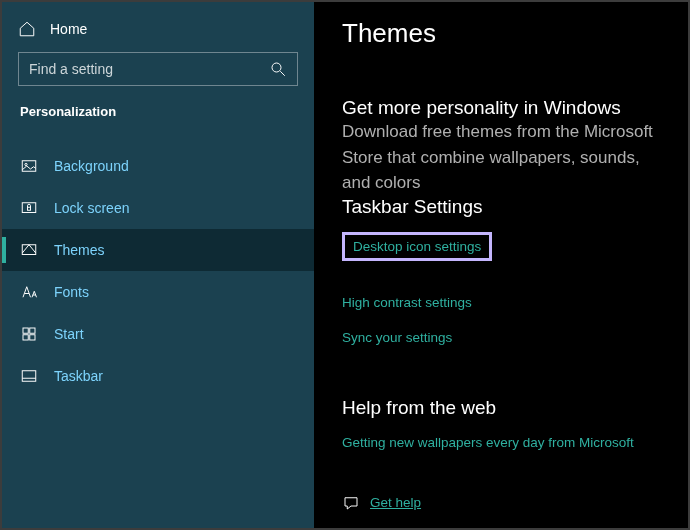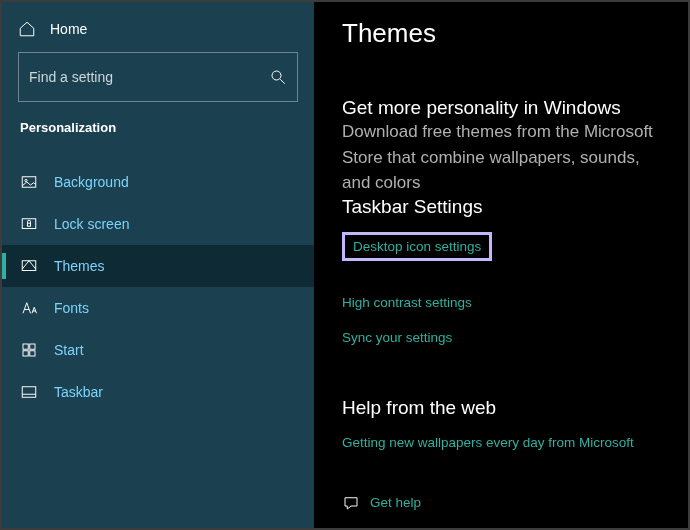--- a/index.html
+++ b/index.html
@@ -2,41 +2,41 @@
 <html><head>
 <meta charset="utf-8">
 <style>
   * { margin: 0; padding: 0; box-sizing: border-box; }
   html, body { width: 690px; height: 530px; overflow: hidden; font-family: "Segoe UI", Arial, sans-serif; }
   body { display: flex; background: #000; color: #fff; border: 2px solid #3c3c3c; }
 
   
   .sidebar { width: 312px; height: 100%; background: #1b4150; padding-top: 12px; }
   .home-row { display: flex; align-items: center; gap: 14px; padding: 6px 18px 14px 16px; font-size: 14px; color: #fff; cursor: pointer; }
-  .search-box { margin: 0 16px 18px 16px; border: 1px solid #6f8690; height: 50px; display: flex; align-items: center; padding: 0 10px; color: #b6c2c6; }
+  .search-box { margin: 0 16px 18px 16px; border: 1px solid #6f8690; height: 34px; display: flex; align-items: center; padding: 0 10px; color: #b6c2c6; }
   .search-box input { flex: 1; background: transparent; border: none; outline: none; color: #fff; font-size: 14px; }
   .search-box input::placeholder { color: #cdd6d9; }
   .category { padding: 0 18px 16px 18px; font-size: 13px; font-weight: 600; color: #fff; }
   .nav { list-style: none; margin-top: 10px; }
   .nav li { display: flex; align-items: center; gap: 16px; padding: 12px 18px; font-size: 14px; color: #7dd3fc; cursor: pointer; position: relative; }
   .nav li.active { background: #0e2a34; }
   .nav li.active::before { content: ""; position: absolute; left: 0; top: 8px; bottom: 8px; width: 4px; background: #2fb0a0; }
   .icon { width: 18px; height: 18px; display: inline-flex; align-items: center; justify-content: center; color: #fff; flex-shrink: 0; }
   .icon svg { width: 18px; height: 18px; stroke: currentColor; fill: none; stroke-width: 1.3; }
 
   
   .main { flex: 1; background: #000; padding: 16px 28px 10px 28px; overflow: hidden; }
   .title { font-size: 26px; font-weight: 400; margin-bottom: 48px; }
   .section-heading { font-size: 19px; font-weight: 400; }
   .section-sub { font-size: 17px; color: #b0b0b0; line-height: 1.5; max-width: 320px; }
   .related-heading { font-size: 19px; font-weight: 400; margin-bottom: 14px; }
   .link { display: inline-block; font-size: 13.5px; color: #2fb0a0; cursor: pointer; margin-bottom: 18px; }
   .highlighted { border: 3px solid #c4b5fd; padding: 4px 8px; }
   .help-heading { font-size: 19px; font-weight: 400; margin: 34px 0 14px 0; }
-  .help-row { display: flex; align-items: center; gap: 10px; font-size: 13.5px; color: #2fb0a0; margin-top: 26px; cursor: pointer; }
+  .help-row { display: flex; align-items: center; gap: 10px; font-size: 13.5px; color: #2fb0a0; margin-top: 26px; cursor: pointer; text-decoration: underline; }
 </style>
 </head>
 <body>
 
 <div class="sidebar">
 
   <div class="home-row">
     <span class="icon">
       <svg viewBox="0 0 24 24">
           <path d="M3 11 L12 3 L21 11 V21 H3 Z"></path>

